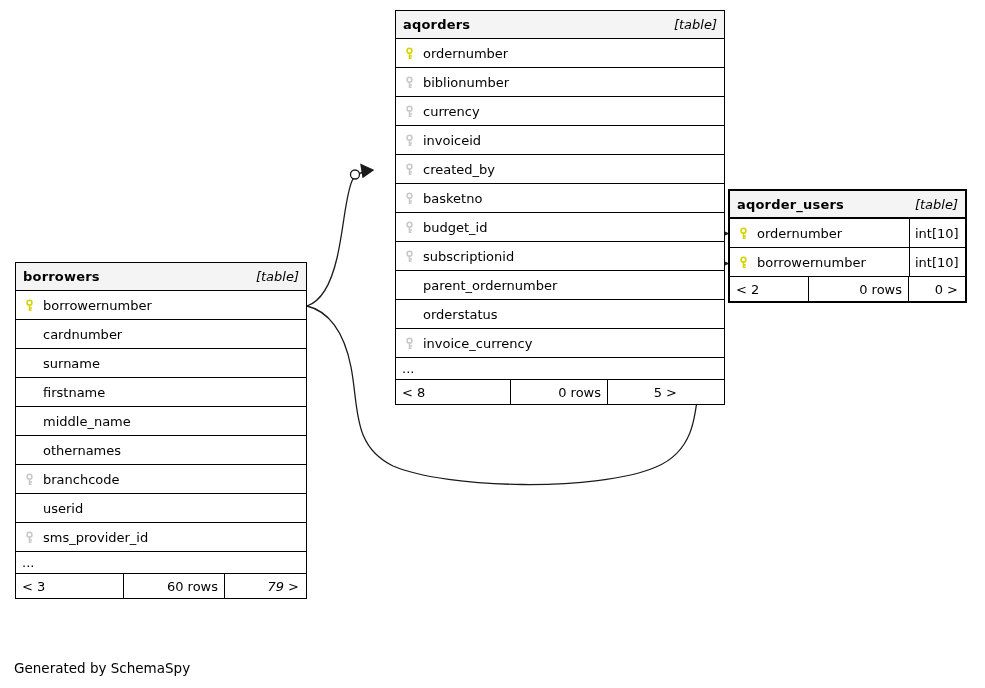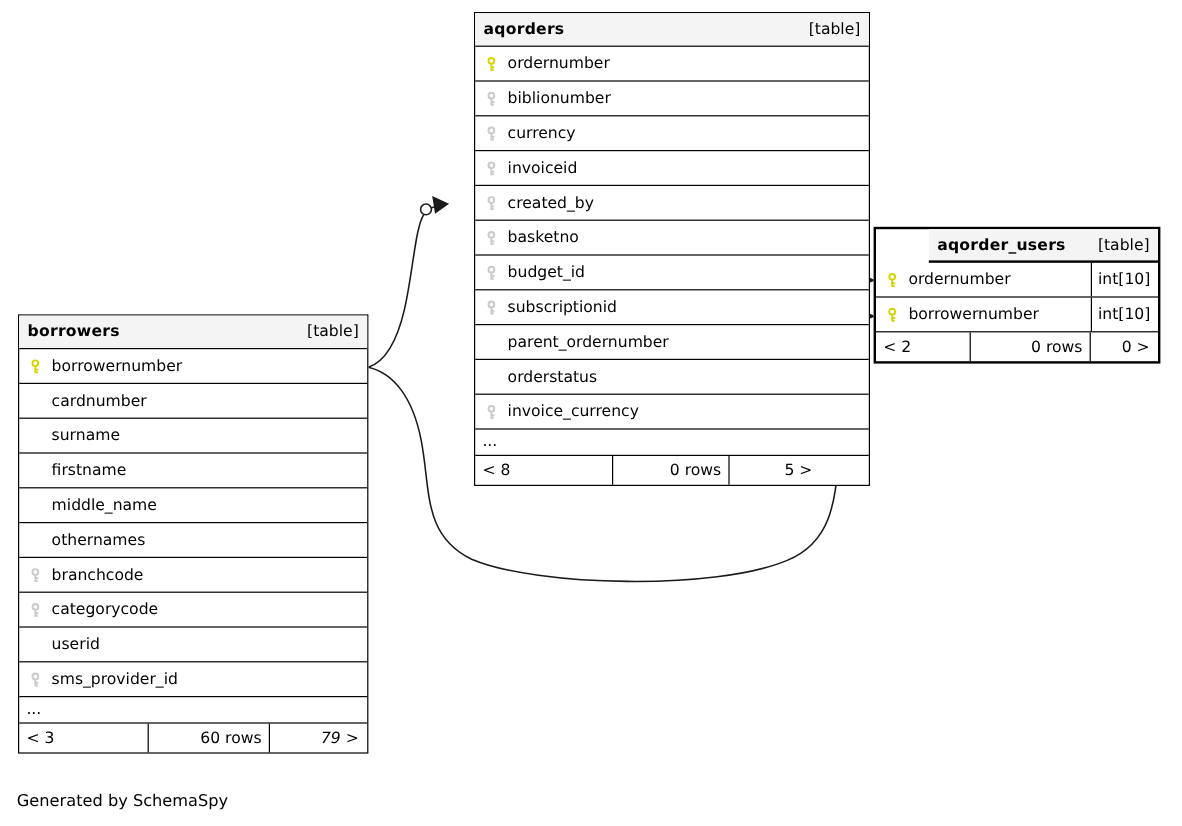--- a/index.html
+++ b/index.html
@@ -13,23 +13,23 @@
     position:absolute;z-index:1;background:#fff;
     border:1.5px solid #000;box-sizing:border-box;
   }
   .dbtable.focus{border-width:2.5px;}
   .thead{
     height:28px;background:var(--header-bg,#f4f4f4);
     border-bottom:1.5px solid #000;box-sizing:border-box;
     display:flex;justify-content:space-between;align-items:center;
     padding:0 7px;font-size:13px;
   }
-  .focus .thead{border-bottom-width:2px;margin-left:44px;}
+  .focus .thead{border-bottom-width:2px;}
   .tname{font-weight:bold;letter-spacing:0.2px;}
-  .tkind{font-weight:normal;}
+  .tkind{font-weight:normal;font-style:italic;}
   .row{
     height:29px;border-bottom:1px solid #000;box-sizing:border-box;
     display:flex;align-items:center;font-size:13px;padding-left:7px;
   }
   .keyicon{width:13px;height:13px;flex:0 0 13px;margin-right:7px;}
   .keyicon.pk{color:var(--pk,#d4d400);}
   .keyicon.fk{color:var(--fk,#c9c9c9);}
   .row.nokey{padding-left:27px;}
   .coltype{
     margin-left:auto;align-self:stretch;border-left:1px solid #000;
@@ -187,26 +187,20 @@
   </div>
   <div class="row nokey">
     <span>othernames</span>
   </div>
   <div class="row">
     <svg class="keyicon fk" viewBox="0 0 14 14">
         <use href="#keyglyph"></use>
       </svg>
     <span>branchcode</span>
   </div>
-  <div class="row">
-    <svg class="keyicon fk" viewBox="0 0 14 14">
-        <use href="#keyglyph"></use>
-      </svg>
-    <span>categorycode</span>
-  </div>
   <div class="row nokey">
     <span>userid</span>
   </div>
   <div class="row">
     <svg class="keyicon fk" viewBox="0 0 14 14">
         <use href="#keyglyph"></use>
       </svg>
     <span>sms_provider_id</span>
   </div>
   <div class="erow">...</div>

